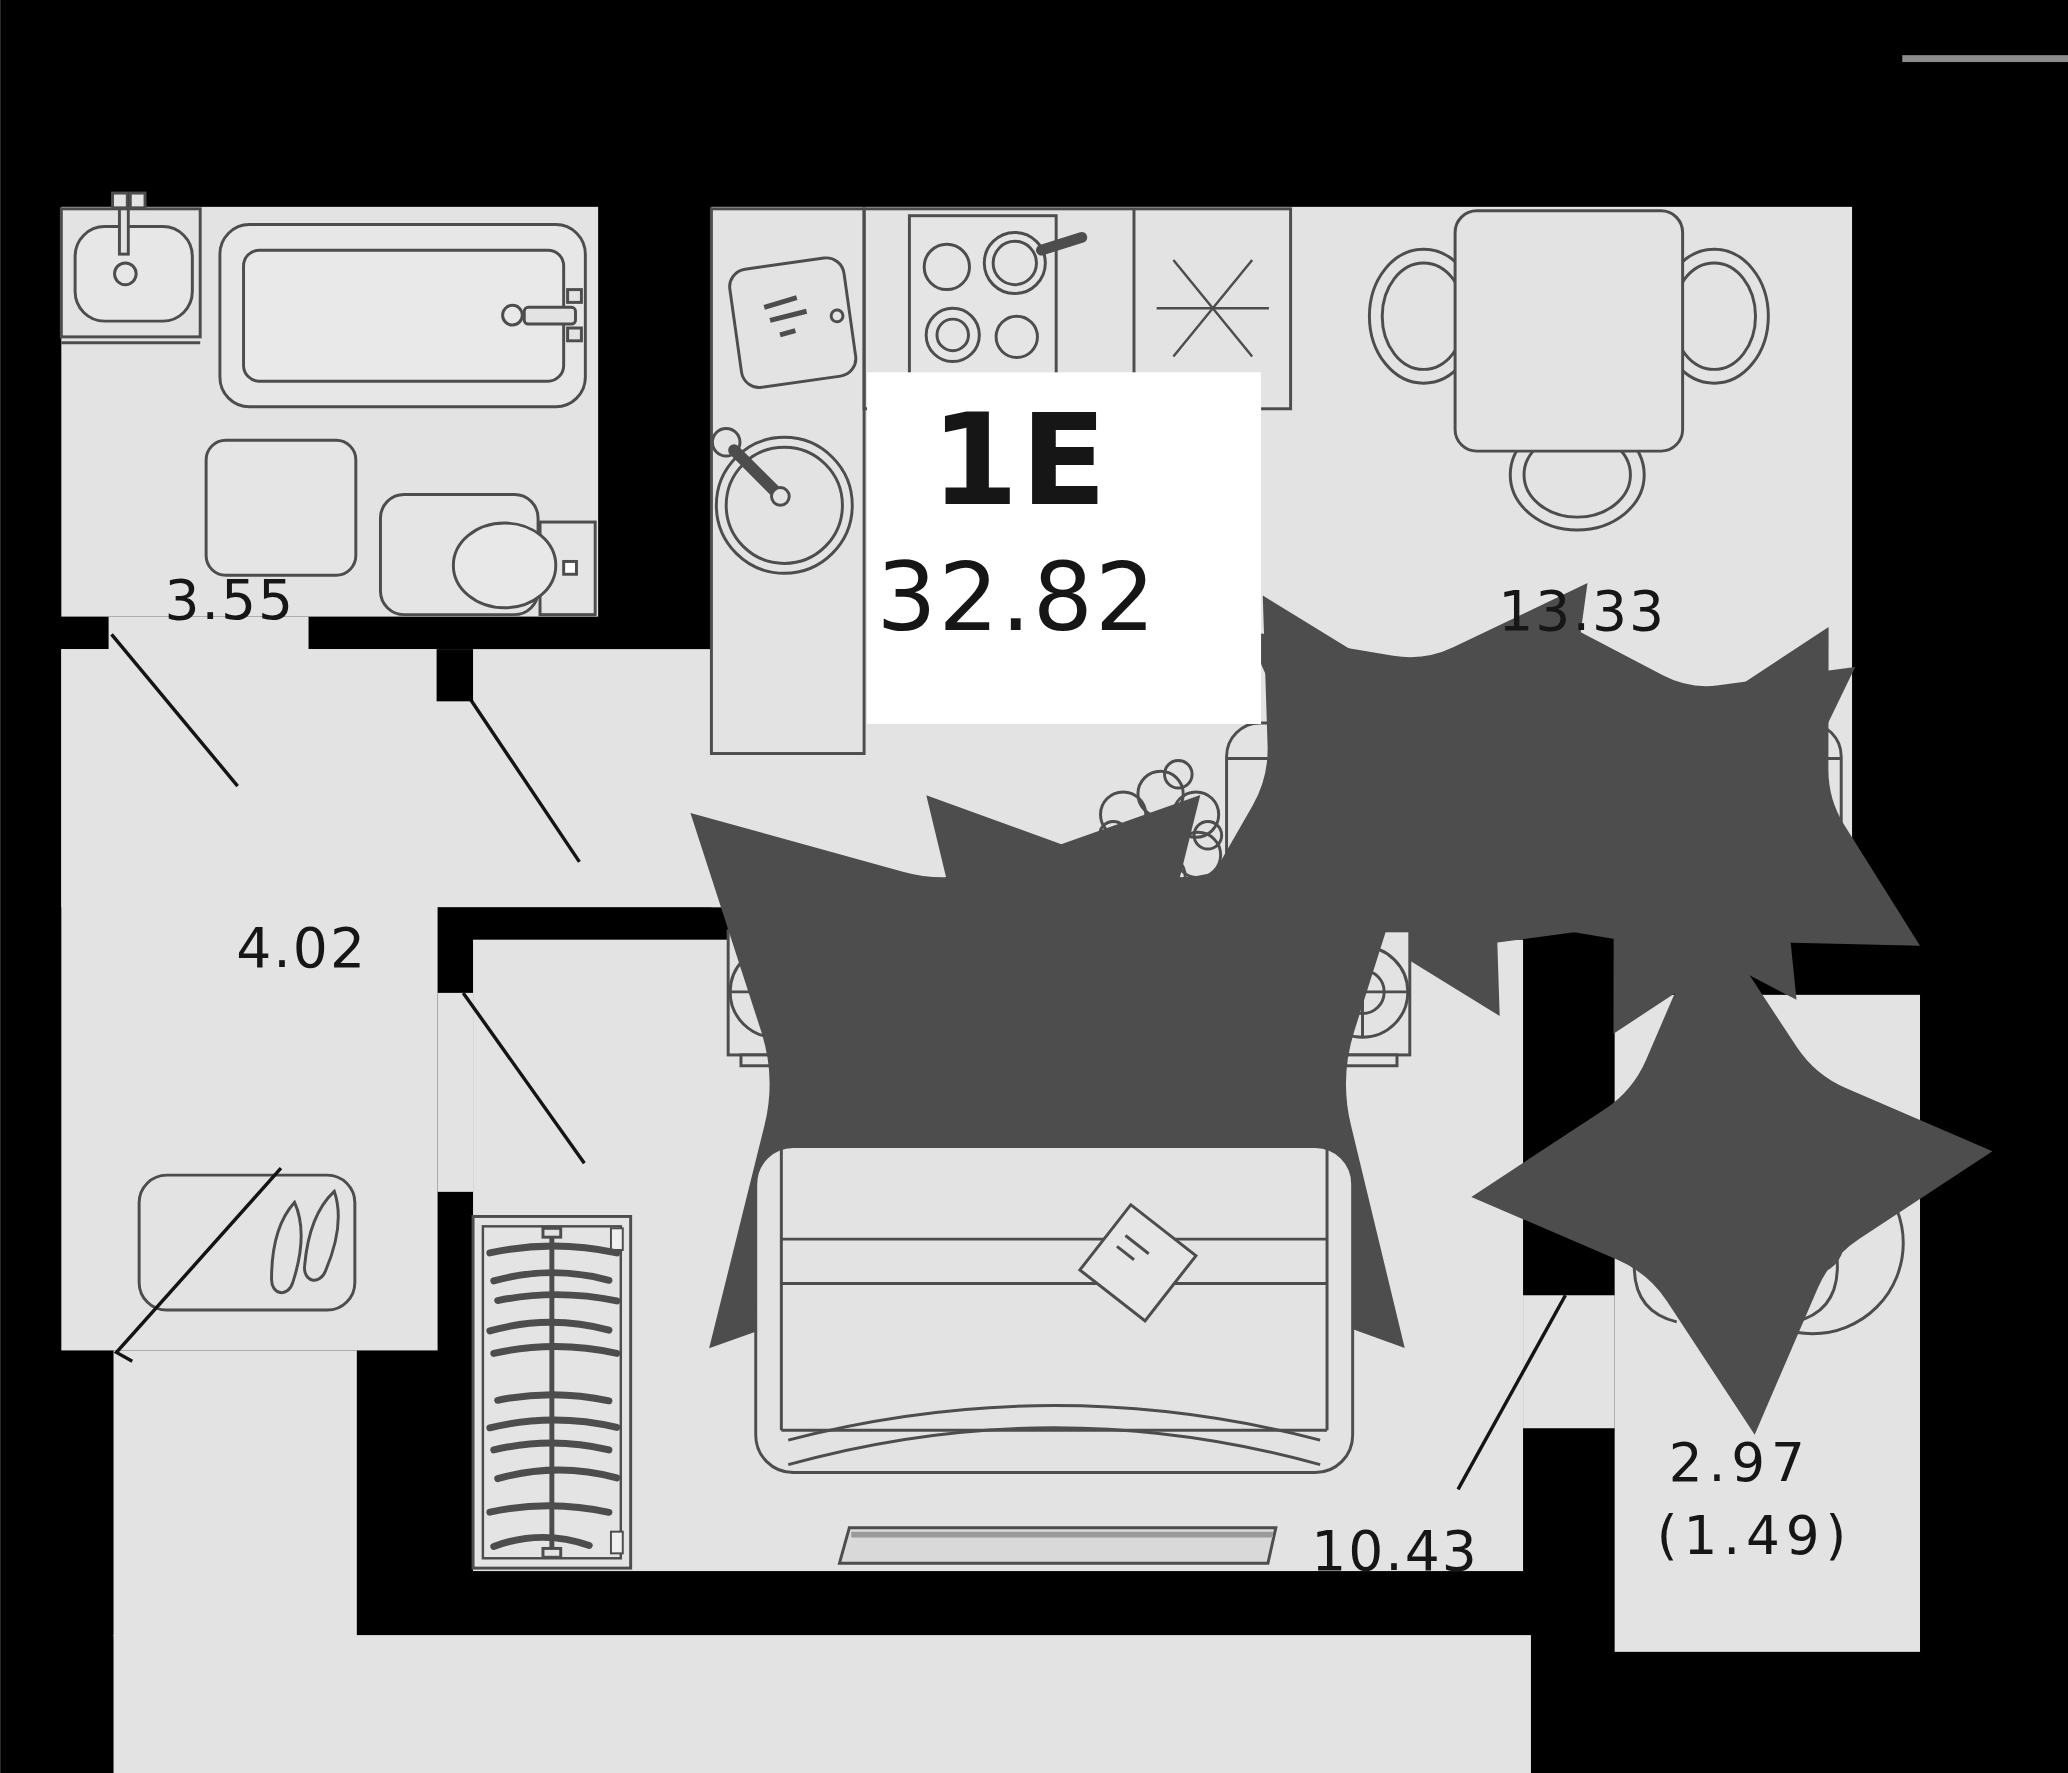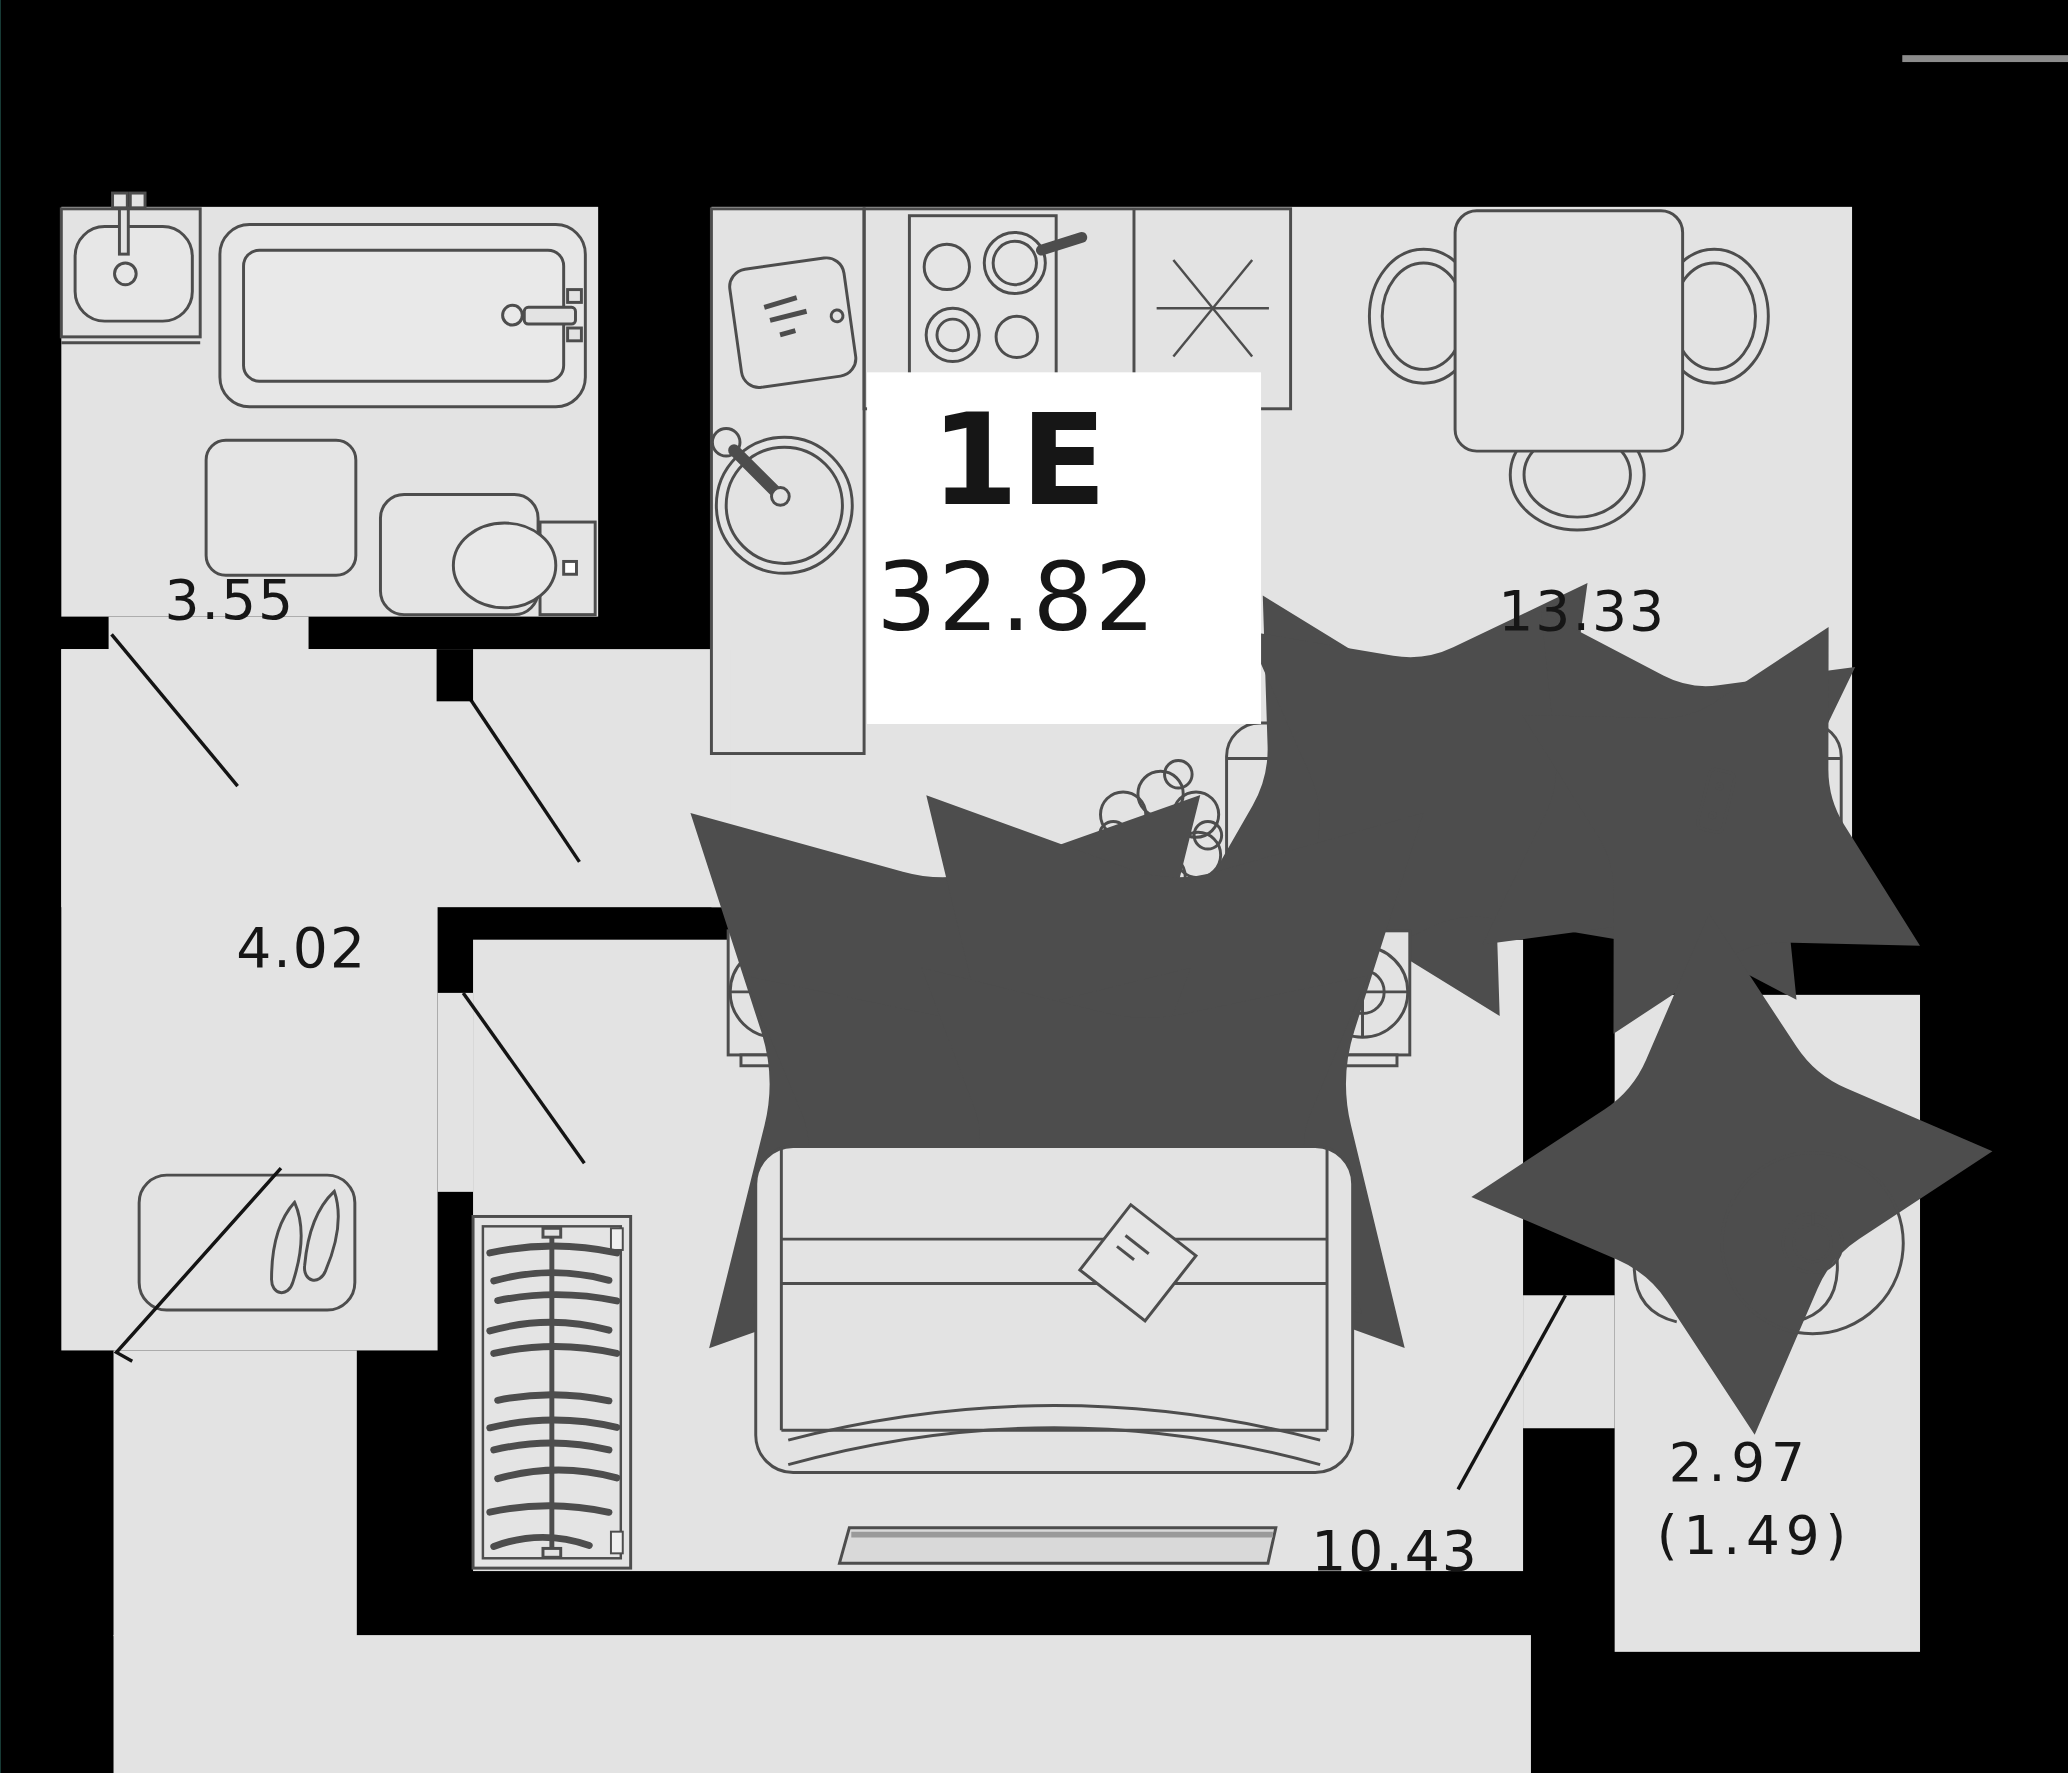--- a/index.html
+++ b/index.html
@@ -1,16 +1,16 @@
 <!DOCTYPE html>
 <html><head>
 <meta charset="utf-8">
 <style>
   html,body{margin:0;padding:0;background:#000;}
-  .stage{width:2069px;height:1773px;position:relative;background:#5eead4;overflow:hidden;}
+  .stage{width:2069px;height:1773px;position:relative;background:#a3a3a3;overflow:hidden;}
   svg{display:block;}
   text{font-family:"DejaVu Sans","Liberation Sans",sans-serif;fill:#161616;}
   .roomlabel{font-size:56px;letter-spacing:2px;}
   .unitlabel{font-size:128px;font-weight:600;letter-spacing:2px;}
   .arealabel{font-size:96px;font-weight:500;letter-spacing:2px;}
   .balclabel{font-size:54px;letter-spacing:6px;}
 </style>
 </head>
 <body>
 

